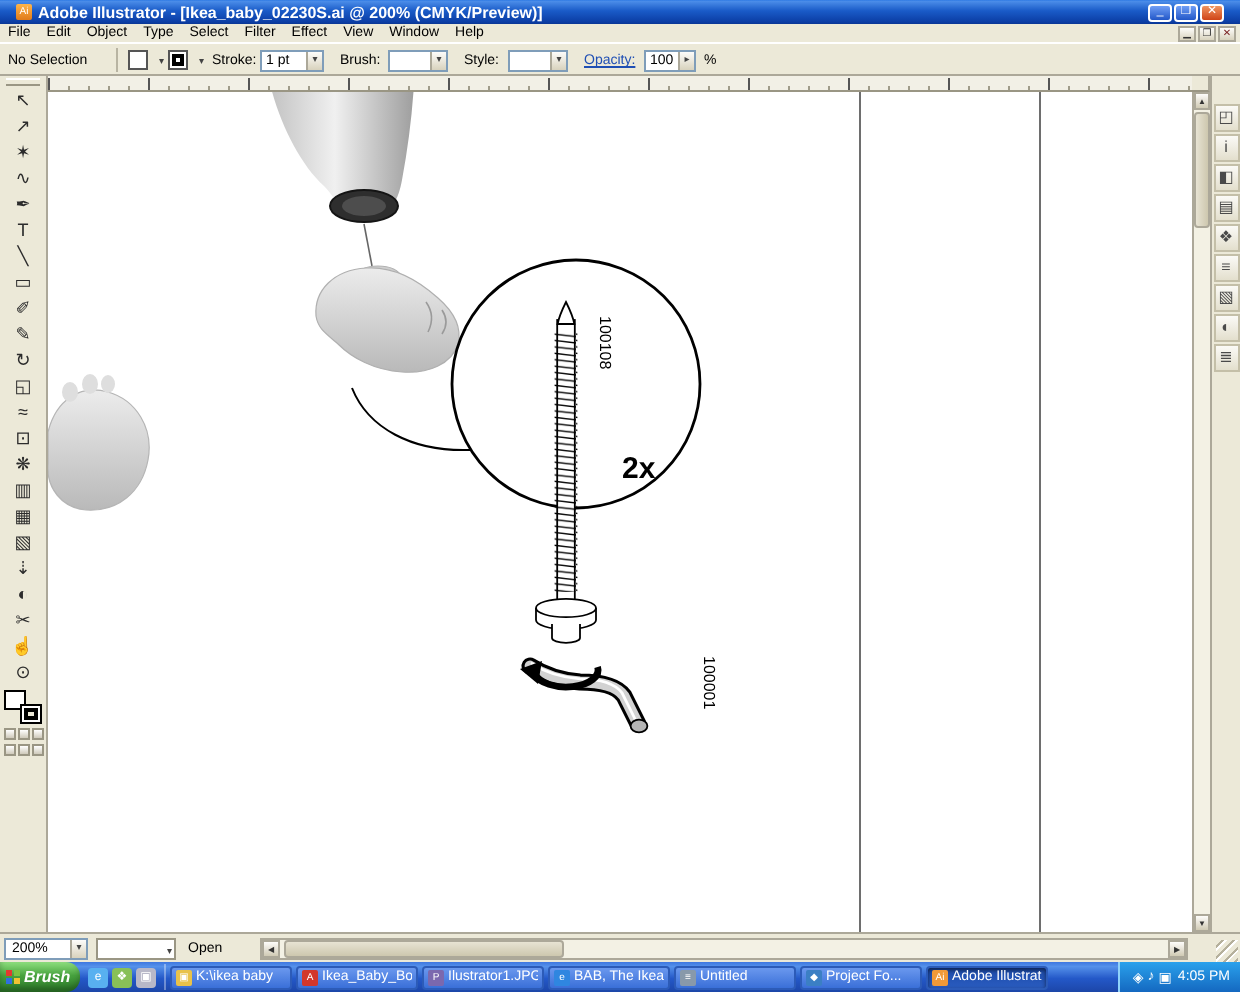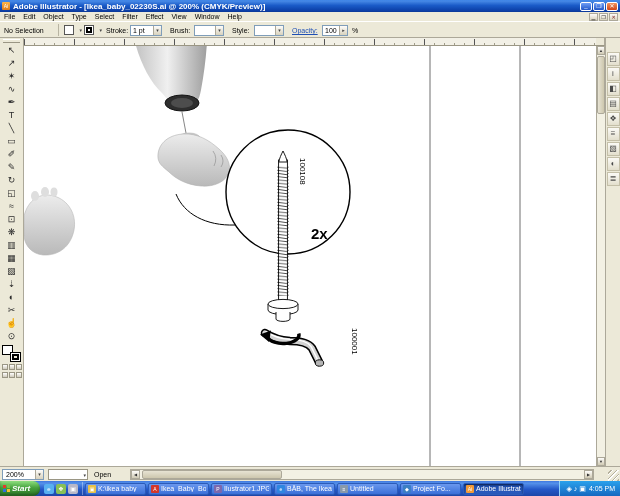--- a/index.html
+++ b/index.html
@@ -3,21 +3,21 @@
 <meta charset="utf-8">
 <style>
   * { box-sizing: border-box; margin: 0; padding: 0; }
   html,body { width:620px; height:496px; overflow:hidden; }
   body { font-family:"Liberation Sans", sans-serif; background:#ece9d8; position:relative; }
   .app { position:absolute; left:0; top:0; width:620px; height:481px; }
 
   
   .titlebar { position:absolute; left:0; top:0; width:620px; height:12px;
     background:linear-gradient(180deg,#2f7ae4 0%,#4a8ce8 6%,#1a5bc8 45%,#0b3da4 92%,#0a3694 100%);
-    display:flex; align-items:center; padding:0 2px; }
+    display:flex; align-items:center; padding:0 8px; }
   .app-icon { width:8px; height:8px; background:linear-gradient(#ffb54a,#e07b1a); color:#fff;
     font-size:5px; line-height:8px; text-align:center; border-radius:1px; flex:0 0 8px; }
   .title-text { color:#fff; font-size:8px; font-weight:bold; padding-left:3px; white-space:nowrap;
     overflow:hidden; flex:1; }
   .win-btns { display:flex; gap:1px; }
   .win-btn { width:12px; height:9px; border:1px solid #fff; border-radius:2px;
     background:linear-gradient(#6f9ef5,#2257c8); color:#fff; font-size:6px; line-height:7px; text-align:center; }
   .win-btn.close { background:linear-gradient(#f0945f,#cf4417); }
 
   
@@ -349,21 +349,21 @@
 </div>
 
 <div class="taskbar">
   <div class="start-btn">
     <span class="flag">
         <i class="r"></i>
         <i class="g"></i>
         <i class="b"></i>
         <i class="y"></i>
       </span>
-    <span>Start</span>
+    <span>Brush</span>
   </div>
   <div class="quick-launch">
       <div class="ql-icon" style="background: rgb(88, 176, 240);">e</div>
       <div class="ql-icon" style="background: rgb(136, 192, 87);">❖</div>
       <div class="ql-icon" style="background: rgb(184, 184, 200);">▣</div>
     </div>
   <div class="task-buttons">
       <div class="task-btn">
         <span class="task-icon" style="background: rgb(232, 194, 74);">▣</span>
         <span class="task-label">K:\ikea baby</span>

